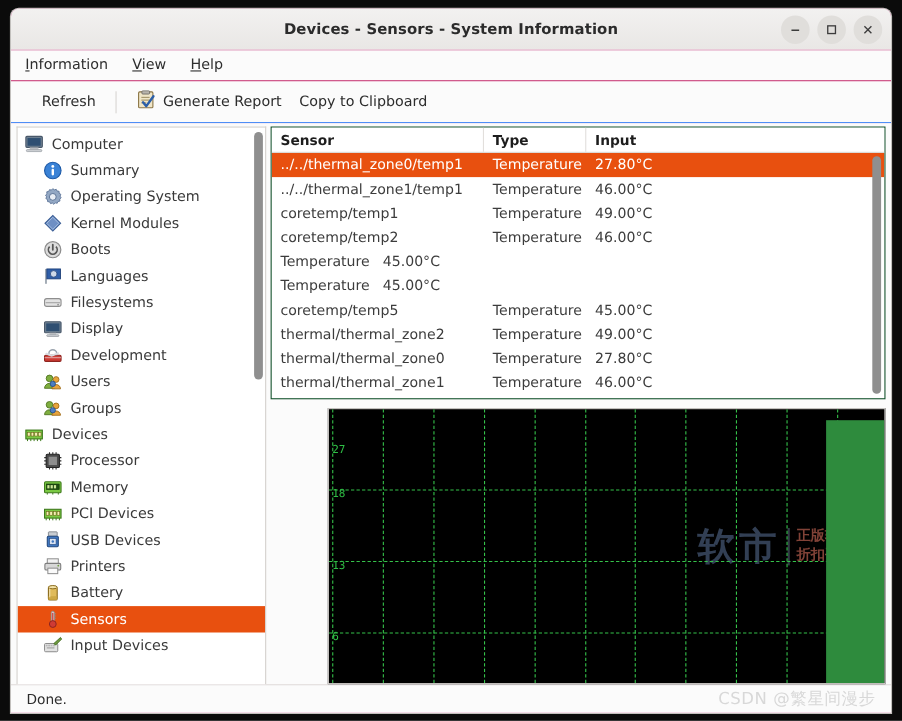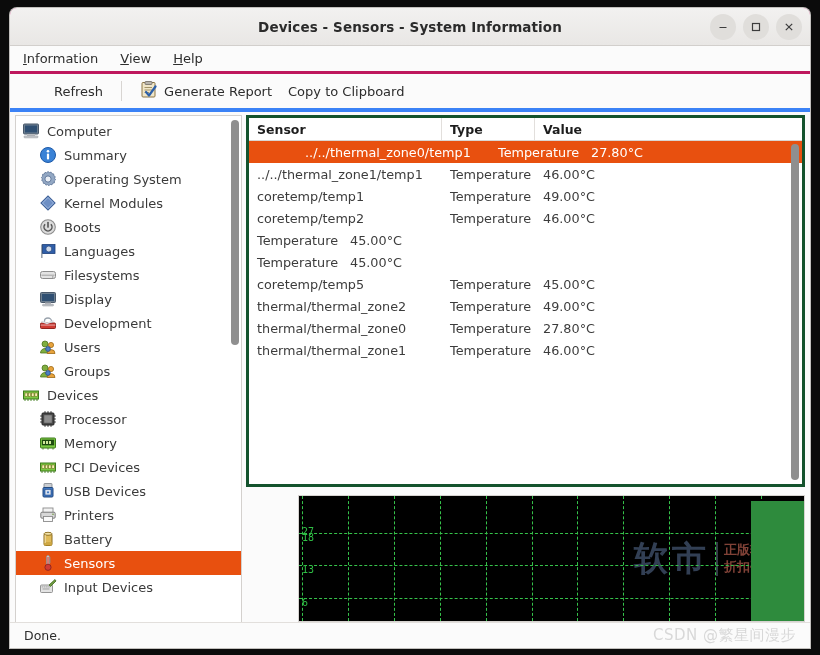--- a/index.html
+++ b/index.html
@@ -68,43 +68,43 @@
     font-size: 13px;
     line-height: 1;
     cursor: pointer;
   }
   .win-btn svg { display: block; }
 
   
   .menubar {
     height: 28px;
     background: #fbfbfb;
-    border-bottom: 3px solid #be185d;
+    border-bottom: 1px solid #be185d;
     display: flex;
     align-items: center;
     padding-left: 13px;
     gap: 22px;
     flex: none;
   }
   .menu-item {
     font-size: 13px;
     color: #2e2e2e;
     cursor: pointer;
     padding: 2px 0;
   }
   .menu-item span.mn { text-decoration: underline; }
 
   
   .toolbar {
     height: 38px;
     background: #fbfbfb;
-    border-bottom: 4px solid #3b82f6;
-    display: flex;
-    align-items: center;
-    padding-left: 36px;
+    border-bottom: 1px solid #3b82f6;
+    display: flex;
+    align-items: center;
+    padding-left: 20px;
     gap: 0px;
     flex: none;
   }
   .tb-item {
     display: flex;
     align-items: center;
     gap: 7px;
     font-size: 13px;
     color: #2d2d2d;
     cursor: pointer;
@@ -181,24 +181,24 @@
   
   .right-pane {
     flex: 1;
     display: flex;
     flex-direction: column;
     min-width: 0;
     padding: 3px 5px 0 4px;
   }
 
   .table-panel {
-    height: 372px;
+    height: 248px;
     flex: none;
     background: #ffffff;
-    border: 3px solid #14532d;
+    border: 1px solid #14532d;
     display: flex;
     flex-direction: column;
     overflow: hidden;
     position: relative;
   }
 
   .thead {
     display: flex;
     height: 23px;
     align-items: stretch;
@@ -222,21 +222,21 @@
 
   .tbody { flex: 1; overflow: hidden; }
   .trow {
     display: flex;
     height: 22px;
     align-items: center;
     font-size: 12.8px;
     color: #3c3c3c;
     cursor: pointer;
   }
-  .trow.selected { background: #e8500f; color: #ffffff; padding-left: 48px; }
+  .trow.selected { background: #e8500f; color: #ffffff; }
   .td {
     padding-left: 8px;
     white-space: nowrap;
     overflow: hidden;
     display: flex;
     align-items: center;
     height: 100%;
   }
 
   .tbl-scrollbar {
@@ -676,21 +676,21 @@
           </div>
         </div>
       </div>
 
       <div class="right-pane">
 
         <div class="table-panel">
           <div class="thead">
             <div class="th col-sensor">Sensor</div>
             <div class="th col-type">Type</div>
-            <div class="th col-value">Value</div>
+            <div class="th col-value">Input</div>
           </div>
           <div class="tbody" id="table-body">
               <div class="trow selected">
                 <div class="td col-sensor">../../thermal_zone0/temp1</div>
                 <div class="td col-type">Temperature</div>
                 <div class="td col-value">27.80°C</div>
               </div>
               <div class="trow">
                 <div class="td col-sensor">../../thermal_zone1/temp1</div>
                 <div class="td col-type">Temperature</div>

